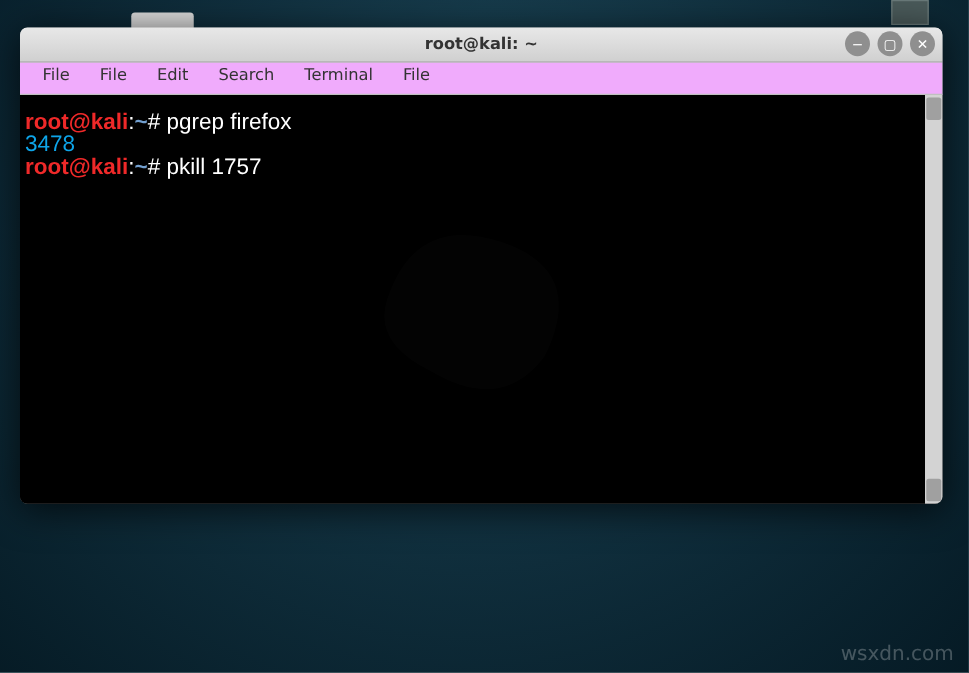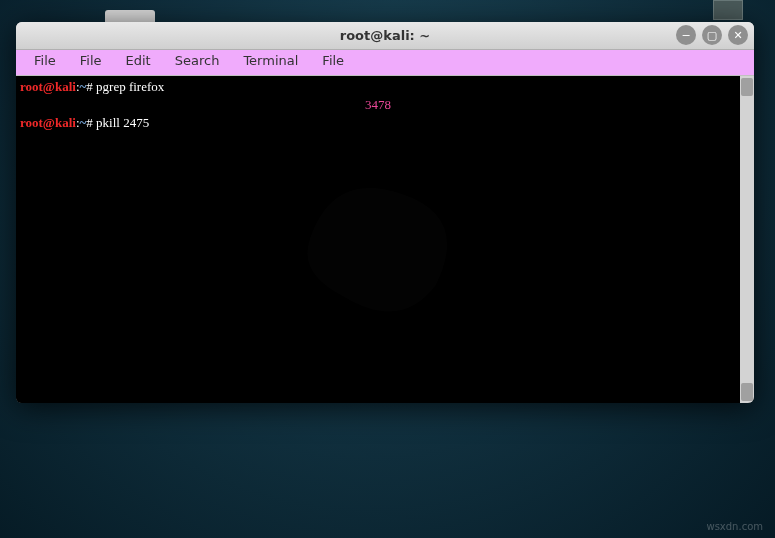--- a/index.html
+++ b/index.html
@@ -97,23 +97,23 @@
     }
     .menu-item:first-child { text-decoration: underline; text-decoration-color: transparent; }
     .terminal-wrap {
       flex: 1;
       display: flex;
       background: #000;
     }
     .terminal {
       flex: 1;
       background: #000;
-      padding: 2px 4px;
-      font-family: Liberation Serif, serif;
-      font-size: 13px;
+      padding: 12px 4px;
+      font-family: Liberation Sans, sans-serif;
+      font-size: 18px;
       line-height: 18px;
       color: #fff;
       position: relative;
     }
     .terminal-bg-logo {
       position: absolute;
       inset: 0;
       display: flex;
       align-items: center;
       justify-content: center;
@@ -134,35 +134,35 @@
       height: 18px;
       background: #a0a0a0;
       border-radius: 2px;
     }
     .scroll-thumb.bottom { top: auto; bottom: 2px; }
     .prompt-user { color: #ef2929; font-weight: bold; }
     .prompt-sep { color: #fff; }
     .prompt-path { color: #729fcf; font-weight: bold; }
     .prompt-hash { color: #fff; }
     .cmd-text { color: #fff; }
-    .output { color: #ec4899; text-align: center; }
+    .output { color: #0ea5e9; }
     .cursor {
       display: inline-block;
       width: 9px;
       height: 16px;
       background: #fff;
       vertical-align: text-bottom;
       margin-left: 1px;
     }
     .line { white-space: pre; }
     .watermark {
       position: absolute;
       bottom: 6px;
       right: 12px;
-      font-size: 10px;
+      font-size: 16px;
       color: rgba(255,255,255,0.25);
     }
   </style>
 </head>
 <body>
 
 <div class="desktop-bg"></div>
 <div class="folder-icon"></div>
 <div class="doc-icon-top"></div>
 
@@ -190,21 +190,21 @@
       <div class="terminal-bg-logo">
         <svg viewBox="0 0 200 200">
             <path d="M40,100 Q60,40 120,60 Q180,80 150,140 Q120,180 70,150 Q30,130 40,100 Z M80,90 Q100,70 130,90 Q150,110 130,130 Q110,150 85,130 Q65,110 80,90 Z" fill="#444"></path>
           </svg>
       </div>
 
       <div class="line"><span class="prompt-user">root@kali</span><span class="prompt-sep">:</span><span class="prompt-path">~</span><span class="prompt-hash">#</span> <span class="cmd-text">pgrep firefox</span></div>
 
       <div class="line output">3478</div>
 
-      <div class="line"><span class="prompt-user">root@kali</span><span class="prompt-sep">:</span><span class="prompt-path">~</span><span class="prompt-hash">#</span> <span class="cmd-text">pkill 2475</span></div>
+      <div class="line"><span class="prompt-user">root@kali</span><span class="prompt-sep">:</span><span class="prompt-path">~</span><span class="prompt-hash">#</span> <span class="cmd-text">pkill 1757</span></div>
 
     </div>
 
     <div class="scrollbar">
       <div class="scroll-thumb"></div>
       <div class="scroll-thumb bottom"></div>
     </div>
   </div>
 </div>
 

